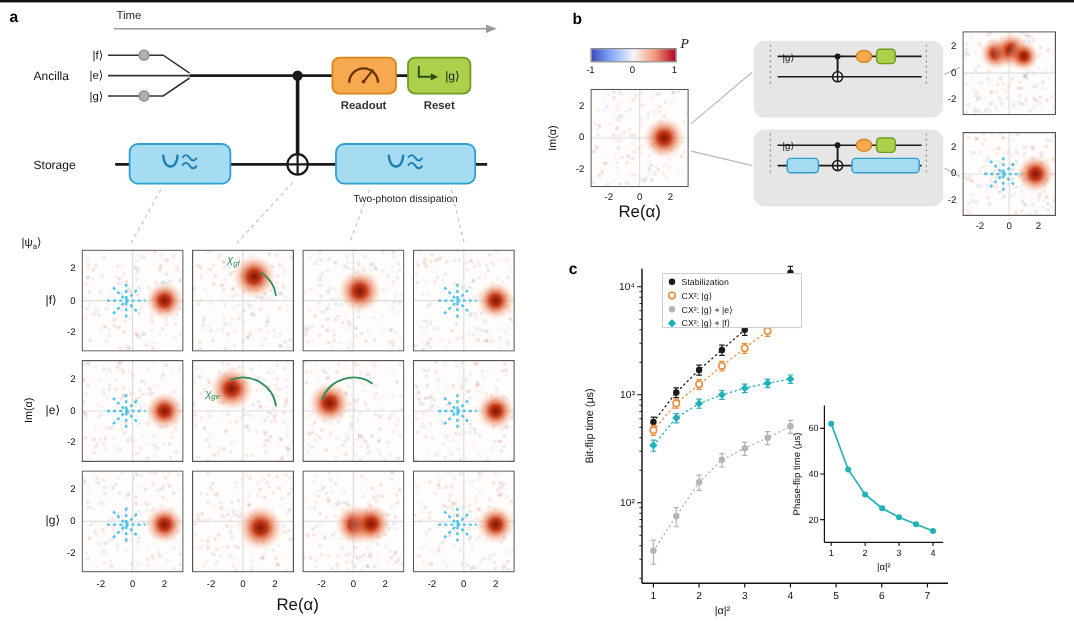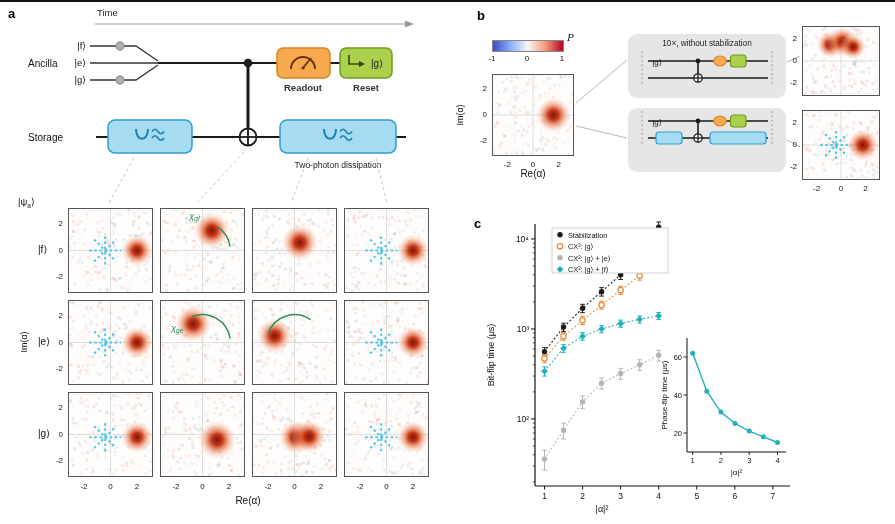--- a/index.html
+++ b/index.html
@@ -2,21 +2,21 @@
 <html><head>
 <meta charset="utf-8">
 <style>
   html,body{margin:0;padding:0;background:#fff;}
   #fig{position:relative;width:895px;height:524px;background:#fff;font-family:"Liberation Sans",sans-serif;overflow:hidden;}
   .toprule{position:absolute;left:0;top:0;width:895px;height:2px;background:#111;}
   .plabel{position:absolute;font-weight:bold;font-size:13px;color:#000;}
   .tick{position:absolute;font-size:8px;color:#111;line-height:10px;}
   .tright{text-align:right;}
   .tctr{text-align:center;}
-  .axlabel{position:absolute;font-size:10px;color:#111;white-space:nowrap;}
+  .axlabel{position:absolute;font-size:14px;color:#111;white-space:nowrap;}
   .ctr{transform:translateX(-50%);}
   .rotc{position:absolute;font-size:9px;color:#111;transform:translate(-50%,-50%) rotate(-90deg);white-space:nowrap;}
   .rowlab{position:absolute;font-size:10px;color:#111;}
   .psi{position:absolute;font-size:9.5px;color:#111;}
   .psi sub{font-size:6.5px;}
   .gbox{position:absolute;background:#e6e6e6;border-radius:9px;}
   .gbox-title{font-size:8.2px;text-align:center;padding-top:5px;color:#222;}
   .cbar{position:absolute;left:492px;top:40px;width:70px;height:10px;border:1px solid #888;
         background:linear-gradient(90deg,#3b4cc0 0%,#8caffe 25%,#f6f6f6 50%,#f49a7b 75%,#b40426 100%);}
   .pmath{position:absolute;font-style:italic;font-family:"DejaVu Serif",serif;font-size:10px;color:#111;}
@@ -1970,21 +1970,20 @@
   <svg style="position:absolute;left:0;top:0;pointer-events:none" width="895" height="524">
     <g stroke="#b8b8b8" stroke-width="1">
       <line x1="576" y1="103" x2="627" y2="60"></line>
       <line x1="576" y1="126" x2="627" y2="138"></line>
       <line x1="787" y1="62" x2="800" y2="56"></line>
       <line x1="787" y1="140" x2="800" y2="147"></line>
     </g>
   </svg>
 
   <div class="gbox" style="left:628px;top:34px;width:158px;height:64px">
-    <div class="gbox-title">10×, without stabilization</div>
     <svg id="mini0" width="150" height="40" style="margin-left:4px">
         <line x1="10" y1="3" x2="10" y2="37" stroke="#9a9a9a" stroke-width="1" stroke-dasharray="2 2.4"></line>
         <line x1="140" y1="3" x2="140" y2="37" stroke="#9a9a9a" stroke-width="1" stroke-dasharray="2 2.4"></line>
         <line x1="16" y1="13" x2="136" y2="13" stroke="#1a1a1a" stroke-width="1.3"></line>
         <line x1="16" y1="30" x2="136" y2="30" stroke="#1a1a1a" stroke-width="1.3"></line>
         <text x="25" y="16.5" font-size="8" text-anchor="middle" fill="#111">|g⟩</text>
         <line x1="66" y1="13" x2="66" y2="30" stroke="#1a1a1a" stroke-width="1.6"></line>
         <circle cx="66" cy="13" r="2.4" fill="#1a1a1a"></circle>
         <circle cx="66" cy="30" r="4.2" fill="#fff" stroke="#1a1a1a" stroke-width="1.3"></circle>
         <line x1="66" y1="25.8" x2="66" y2="34.2" stroke="#1a1a1a" stroke-width="1.3"></line>

